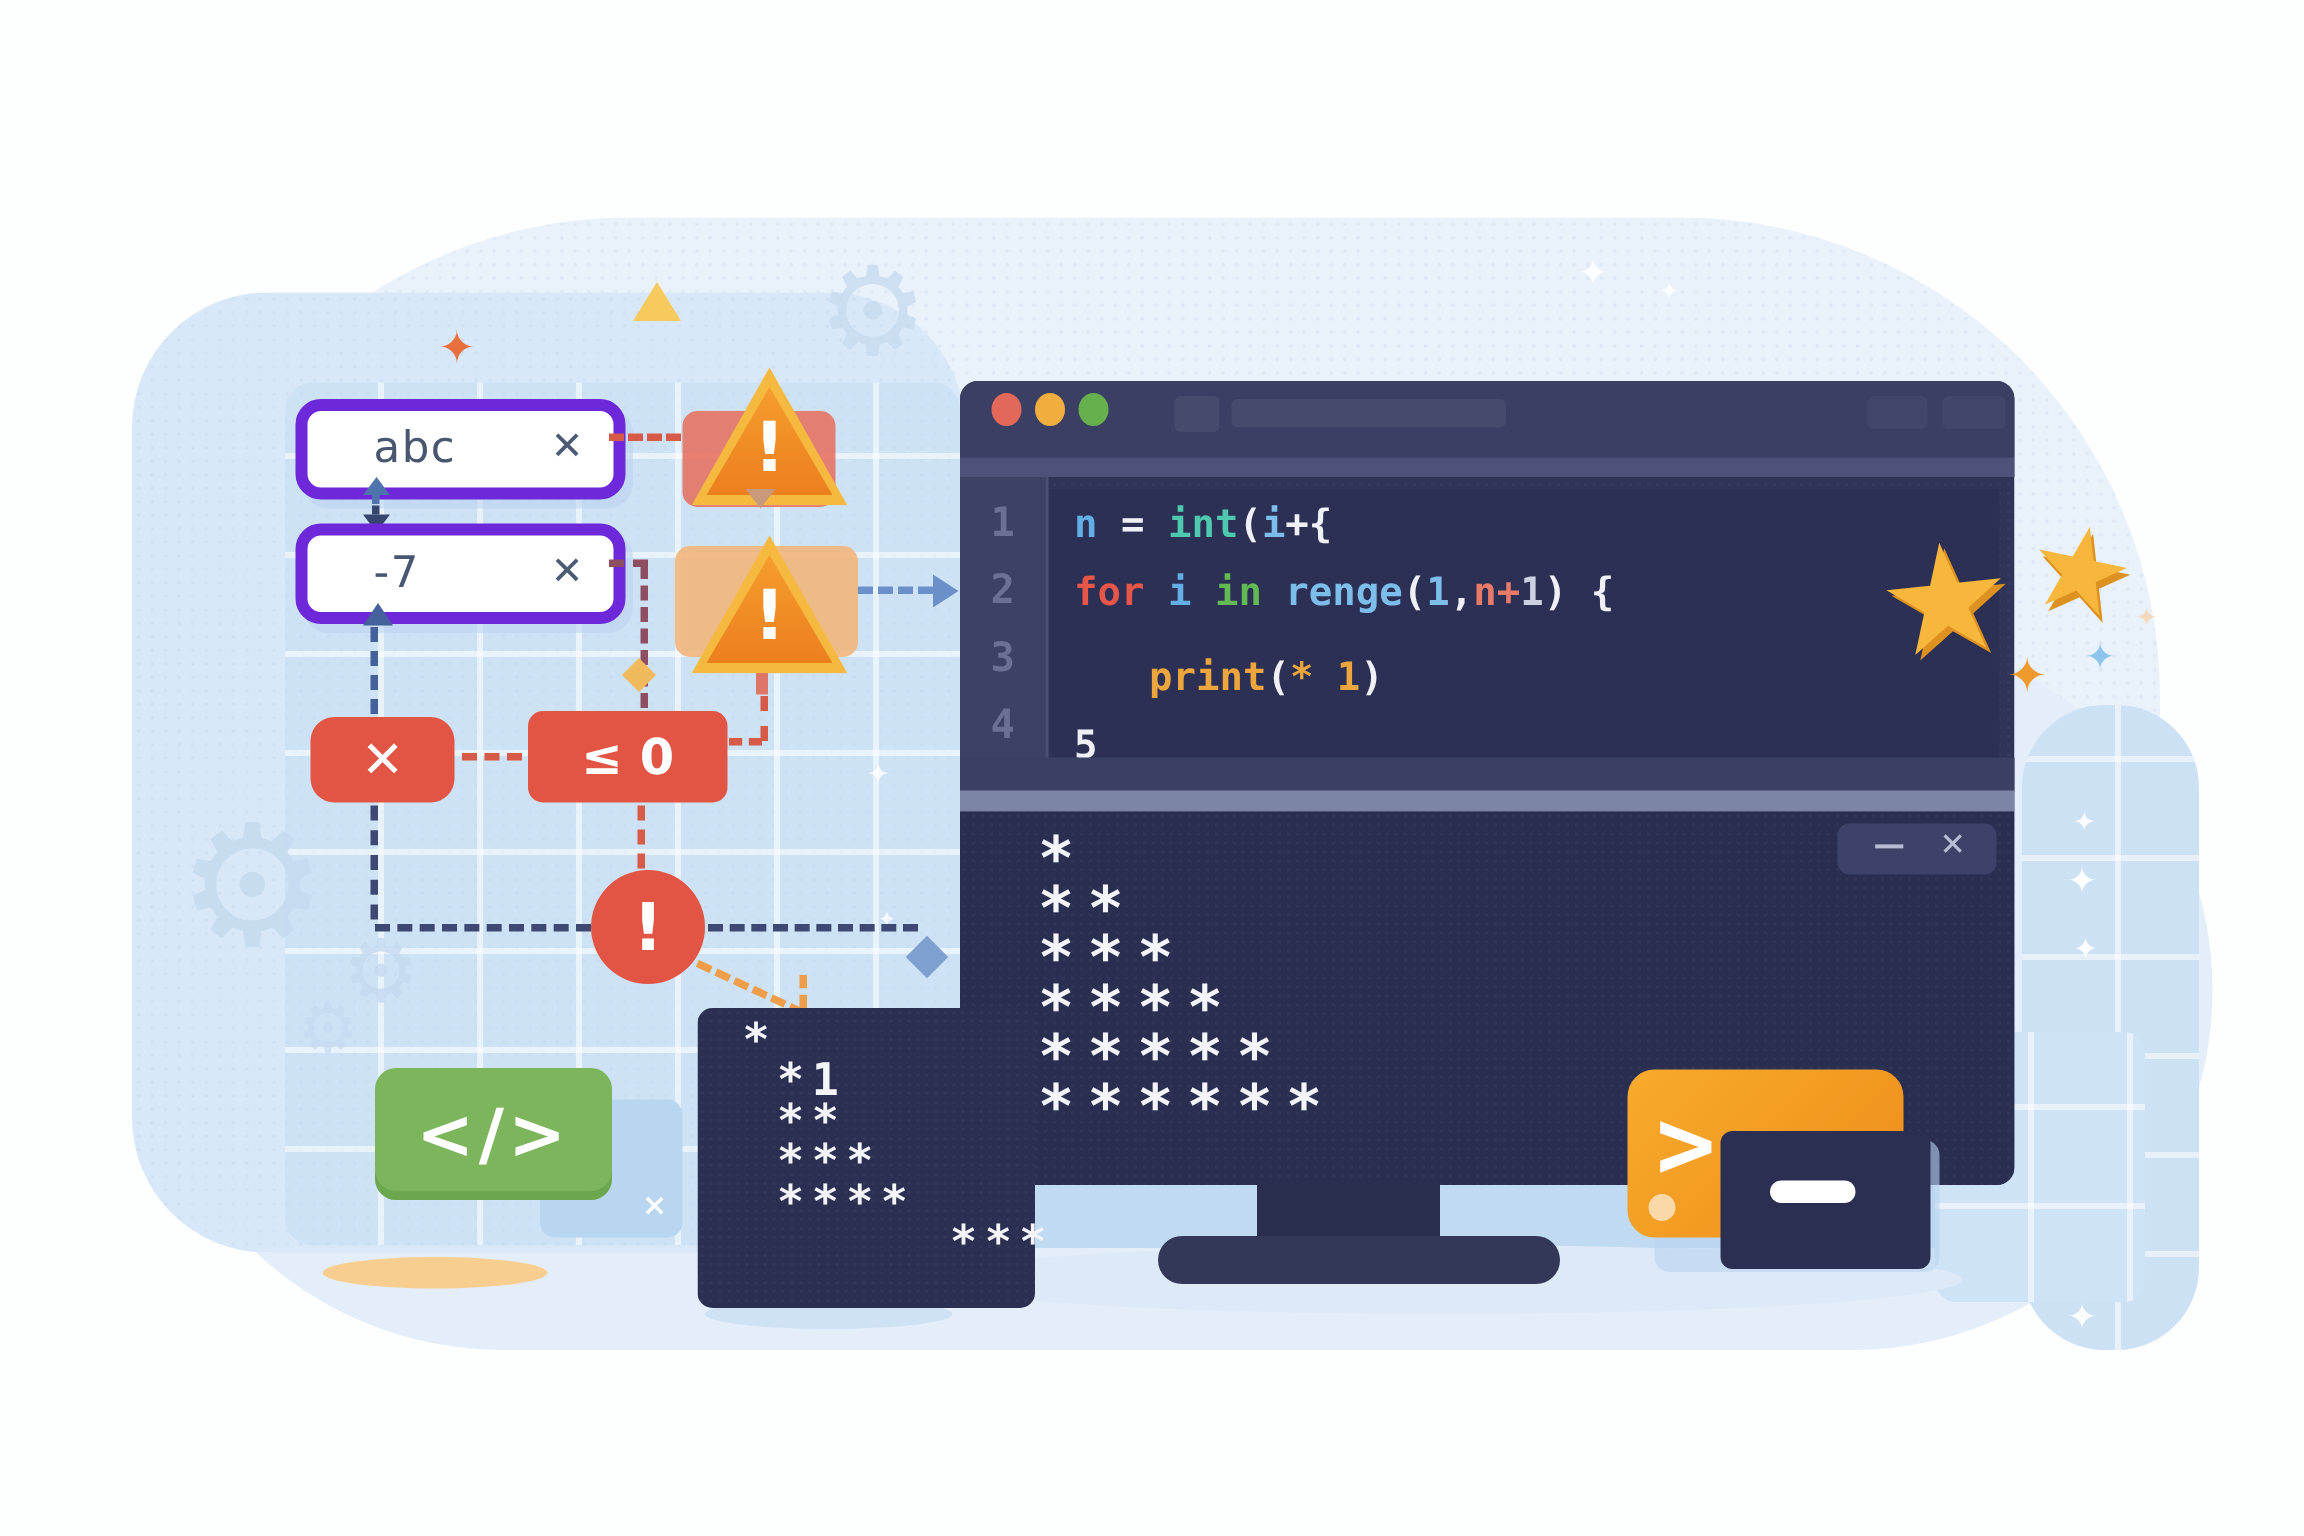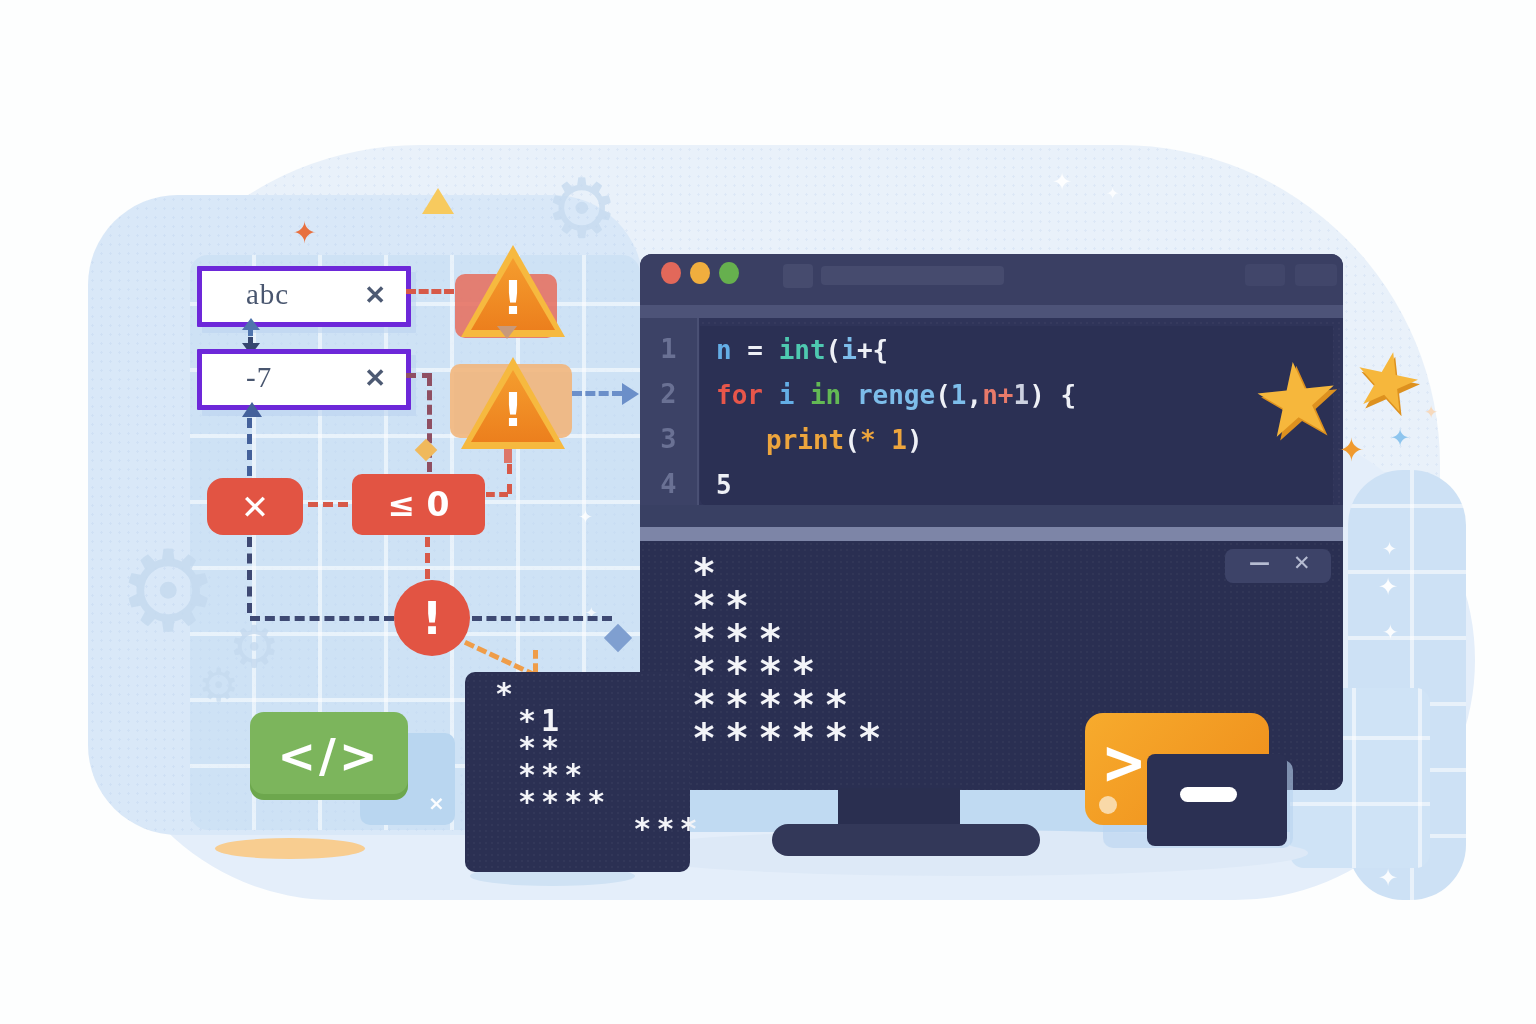--- a/index.html
+++ b/index.html
@@ -11,22 +11,22 @@
   .dots{background-image:radial-gradient(rgba(120,160,210,0.10) 1.2px,transparent 1.2px);background-size:9px 9px;}
   .grid{background-image:
       repeating-linear-gradient(0deg,transparent 0 62px,rgba(255,255,255,0.55) 62px 66px),
       repeating-linear-gradient(90deg,transparent 0 62px,rgba(255,255,255,0.55) 62px 66px);}
   
   .gear{position:absolute;color:#c5daef;line-height:1;}
   .sparkle{position:absolute;line-height:1;}
   .tri-decor{position:absolute;width:0;height:0;border-left:16px solid transparent;border-right:16px solid transparent;border-bottom:26px solid #f7ca5e;}
   .star3d{position:absolute;color:#f6b73c;text-shadow:3px 4px 0 #dd911f;line-height:1;}
   
-  .inputbox{position:absolute;width:204px;height:51px;background:#ffffff;border:5px solid #6d28d9;border-radius:1px;
-            box-shadow:5px 6px 0 rgba(185,210,238,0.55);font-family:Liberation Serif, serif;}
+  .inputbox{position:absolute;width:204px;height:51px;background:#ffffff;border:8px solid #6d28d9;border-radius:17px;
+            box-shadow:5px 6px 0 rgba(185,210,238,0.55);}
   .inputbox .val{position:absolute;left:44px;top:7px;font-size:29px;color:#49566f;letter-spacing:1px;}
   .inputbox .clear{position:absolute;right:20px;top:9px;font-size:26px;font-weight:bold;color:#4d5a73;}
   .redbox{position:absolute;background:#e25443;color:#ffffff;display:flex;align-items:center;justify-content:center;
           font-weight:bold;}
   .dash-h{position:absolute;border-top:5px dashed #3e4973;}
   .dash-v{position:absolute;border-left:5px dashed #3e4973;}
   .c-red{border-color:#d75948;}
   .c-maroon{border-color:#8f4f62;}
   .c-blue{border-color:#6b8fc9;}
   .c-orange{border-color:#ef9d49;}
@@ -185,21 +185,21 @@
     <div class="gutter" id="gutter" style="padding-top: 8px;">
         <div class="gutter-num">1</div>
         <div class="gutter-num">2</div>
         <div class="gutter-num">3</div>
         <div class="gutter-num">4</div>
       </div>
     <div class="gutterline"></div>
     <div class="codelines" id="code-lines">
         <div class="code-row"><span style="color: rgb(100, 174, 230);">n </span><span style="color: rgb(238, 240, 246);">= </span><span style="color: rgb(78, 201, 176);">int</span><span style="color: rgb(238, 240, 246);">(</span><span style="color: rgb(125, 189, 234);">i</span><span style="color: rgb(238, 240, 246);">+{</span></div>
         <div class="code-row"><span style="color: rgb(232, 86, 74);">for</span><span style="color: rgb(238, 240, 246);"> </span><span style="color: rgb(100, 174, 230);">i</span><span style="color: rgb(238, 240, 246);"> </span><span style="color: rgb(99, 185, 84);">in</span><span style="color: rgb(238, 240, 246);"> </span><span style="color: rgb(125, 189, 234);">renge</span><span style="color: rgb(238, 240, 246);">(</span><span style="color: rgb(125, 189, 234);">1</span><span style="color: rgb(238, 240, 246);">,</span><span style="color: rgb(232, 122, 106);">n+</span><span style="color: rgb(204, 209, 224);">1</span><span style="color: rgb(238, 240, 246);">) {</span></div>
-        <div class="code-row" style="padding-left: 50px;"><span style="color: rgb(237, 165, 61);">print</span><span style="color: rgb(238, 240, 246);">(</span><span style="color: rgb(237, 165, 61);">* 1</span><span style="color: rgb(238, 240, 246);">)</span></div>
+        <div class="code-row" style="padding-left: 50px; margin-top: 12px;"><span style="color: rgb(237, 165, 61);">print</span><span style="color: rgb(238, 240, 246);">(</span><span style="color: rgb(237, 165, 61);">* 1</span><span style="color: rgb(238, 240, 246);">)</span></div>
         <div class="code-row"><span style="color: rgb(238, 240, 246);">5</span></div>
       </div>
     <div class="divband"></div>
     <div class="divstrip"></div>
     <div class="output">
       <div class="starrows" id="star-rows">
           <div class="star-row">*</div>
           <div class="star-row">**</div>
           <div class="star-row">***</div>
           <div class="star-row">****</div>

